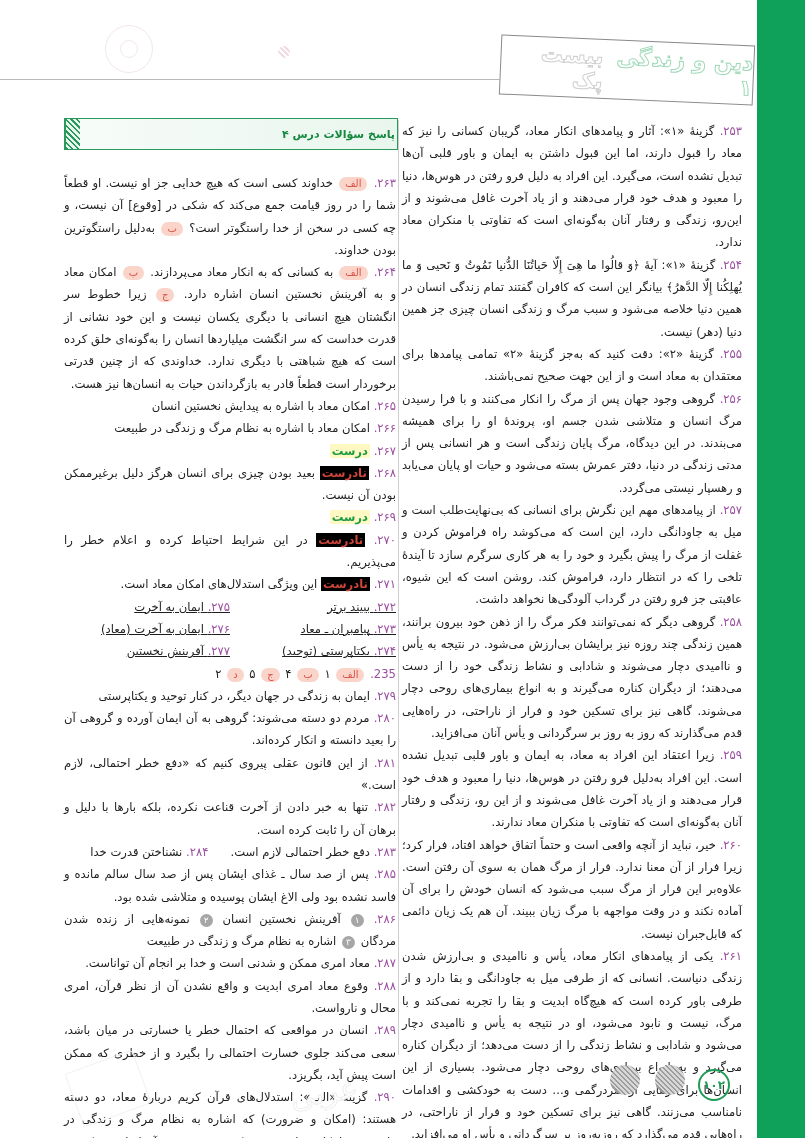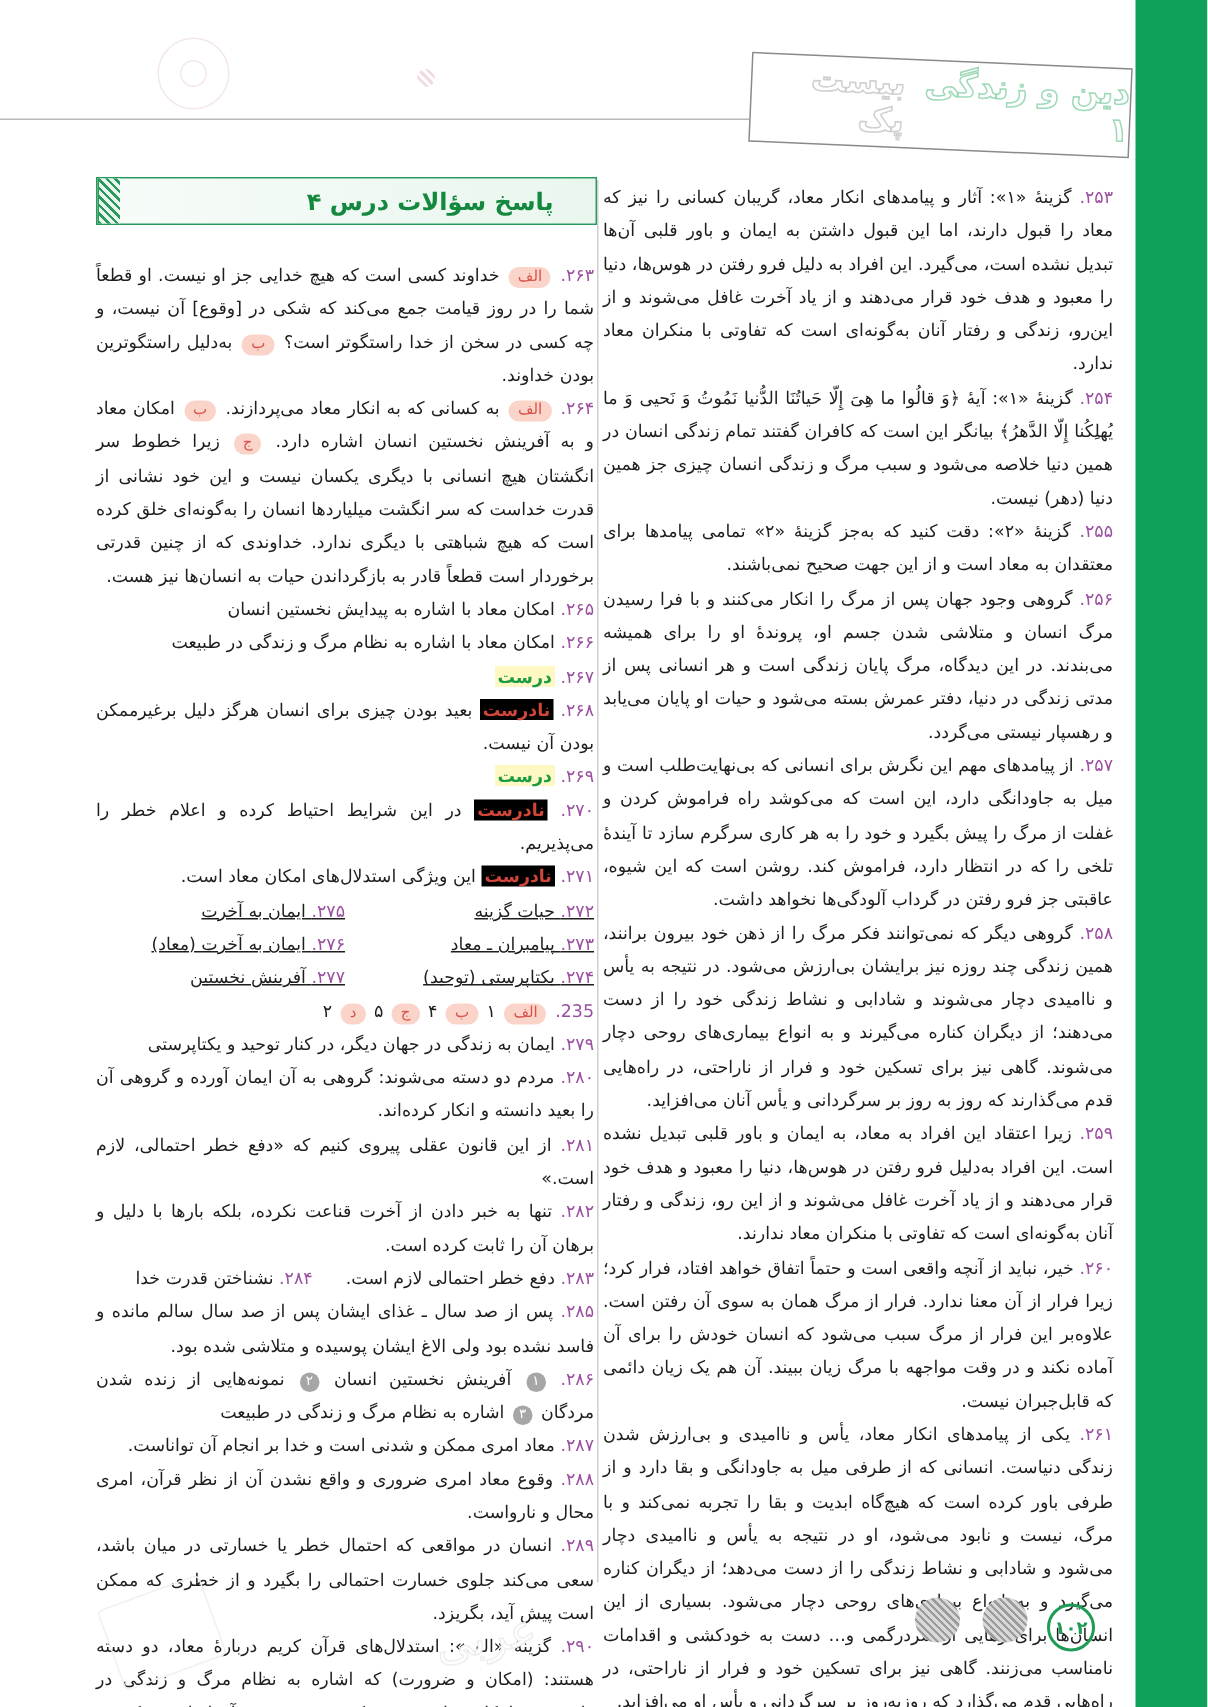--- a/index.html
+++ b/index.html
@@ -26,21 +26,21 @@
   .col-right { left:402px; top:120px; width:340px; }
   .col-left { left:64px; top:172px; width:332px; }
   .col-divider { position:absolute; left:398px; top:120px; width:1px; height:935px; background:#cfcfcf; }
 
   .section-header {
     position:absolute; left:64px; top:118px; width:332px; height:30px;
     border:1px solid #2a9a5c; background:linear-gradient(to left,#e9f6ee,#f7fcf9);
     direction:rtl; display:flex; align-items:center;
   }
   .section-header .stripe { width:14px; height:100%; background:repeating-linear-gradient(45deg,#2a9a5c 0 1.5px,#e9f6ee 1.5px 4px); border-left:1px solid #2a9a5c; }
-  .section-header .title { font-size:16px; font-weight:bold; color:#15883f; padding-right:28px; }
+  .section-header .title { font-size:11px; font-weight:bold; color:#15883f; padding-right:2px; }
 
   p.item { margin:0; }
   .num { color:#9b4fa0; }
   .badge { display:inline-block; background:#fad3c9; color:#d9534a; font-size:10px; line-height:14px; padding:0 6px; border-radius:8px; margin:0 2px; }
   .tag-ok { background:#fef9c3; color:#1d9a45; font-weight:bold; padding:0 2px; }
   .tag-bad { background:#000000; color:#d0463a; font-weight:bold; padding:0 2px; }
   .circ { display:inline-block; width:13px; height:13px; line-height:13px; border-radius:50%; background:#a6a6a6; color:#fff; font-size:9px; text-align:center; margin:0 2px; }
   .two-col { display:flex; direction:rtl; }
   .two-col > span { width:50%;text-decoration:underline; }
 
@@ -102,21 +102,21 @@
   </p>
   <p class="item"><span class="num">۲۶۵.</span> <span>امکان معاد با اشاره به پیدایش نخستین انسان</span></p>
   <p class="item"><span class="num">۲۶۶.</span> <span>امکان معاد با اشاره به نظام مرگ و زندگی در طبیعت</span></p>
   <p class="item"><span class="num">۲۶۷.</span> <span class="tag-ok">درست</span></p>
   <p class="item"><span class="num">۲۶۸.</span> <span class="tag-bad">نادرست</span> <span>بعید بودن چیزی برای انسان هرگز دلیل برغیرممکن بودن آن نیست.</span></p>
   <p class="item"><span class="num">۲۶۹.</span> <span class="tag-ok">درست</span></p>
   <p class="item"><span class="num">۲۷۰.</span> <span class="tag-bad">نادرست</span> <span>در این شرایط احتیاط کرده و اعلام خطر را می‌پذیریم.</span></p>
   <p class="item"><span class="num">۲۷۱.</span> <span class="tag-bad">نادرست</span> <span>این ویژگی استدلال‌های امکان معاد است.</span></p>
 
   <div class="two-col">
-    <span><span class="num">۲۷۲.</span> <span>حیات گزینه</span></span>
+    <span><span class="num">۲۷۲.</span> <span>ببیند برتر</span></span>
     <span><span class="num">۲۷۵.</span> <span>ایمان به آخرت</span></span>
   </div>
   <div class="two-col">
     <span><span class="num">۲۷۳.</span> <span>پیامبران ـ معاد</span></span>
     <span><span class="num">۲۷۶.</span> <span>ایمان به آخرت (معاد)</span></span>
   </div>
   <div class="two-col">
     <span><span class="num">۲۷۴.</span> <span>یکتاپرستی (توحید)</span></span>
     <span><span class="num">۲۷۷.</span> <span>آفرینش نخستین</span></span>
   </div>
@@ -139,21 +139,21 @@
     <span class="num">۲۸۴.</span> <span>نشناختن قدرت خدا</span>
   </p>
   <p class="item"><span class="num">۲۸۵.</span> <span>پس از صد سال ـ غذای ایشان پس از صد سال سالم مانده و فاسد نشده بود ولی الاغ ایشان پوسیده و متلاشی شده بود.</span></p>
   <p class="item">
     <span class="num">۲۸۶.</span>
     <span class="circ">۱</span> <span>آفرینش نخستین انسان</span>
     <span class="circ">۲</span> <span>نمونه‌هایی از زنده شدن مردگان</span>
     <span class="circ">۳</span> <span>اشاره به نظام مرگ و زندگی در طبیعت</span>
   </p>
   <p class="item"><span class="num">۲۸۷.</span> <span>معاد امری ممکن و شدنی است و خدا بر انجام آن تواناست.</span></p>
-  <p class="item"><span class="num">۲۸۸.</span> <span>وقوع معاد امری ضروری و واقع نشدن آن از نظر قرآن، امری محال و نارواست.</span></p>
+  <p class="item"><span class="num">۲۸۸.</span> <span>وقوع معاد امری ابدیت و واقع نشدن آن از نظر قرآن، امری محال و نارواست.</span></p>
   <p class="item"><span class="num">۲۸۹.</span> <span>انسان در مواقعی که احتمال خطر یا خسارتی در میان باشد، سعی می‌کند جلوی خسارت احتمالی را بگیرد و از خطری که ممکن است پیش آید، بگریزد.</span></p>
   <p class="item"><span class="num">۲۹۰.</span> <span>گزینهٔ «الف»: استدلال‌های قرآن کریم دربارهٔ معاد، دو دسته هستند: (امکان و ضرورت) که اشاره به نظام مرگ و زندگی در طبیعت، به امکان معاد، یعنی ممکن و شدنی بودنِ آن اشاره می‌کند.</span></p>
 
 </div>
 
 <div class="deco-book"></div>
 <div class="deco-arabic">عربی</div>
 <div class="footer-dots" style="left:610px"></div>
 <div class="footer-dots" style="left:655px"></div>
 <div class="page-num">۱۰۲</div>

